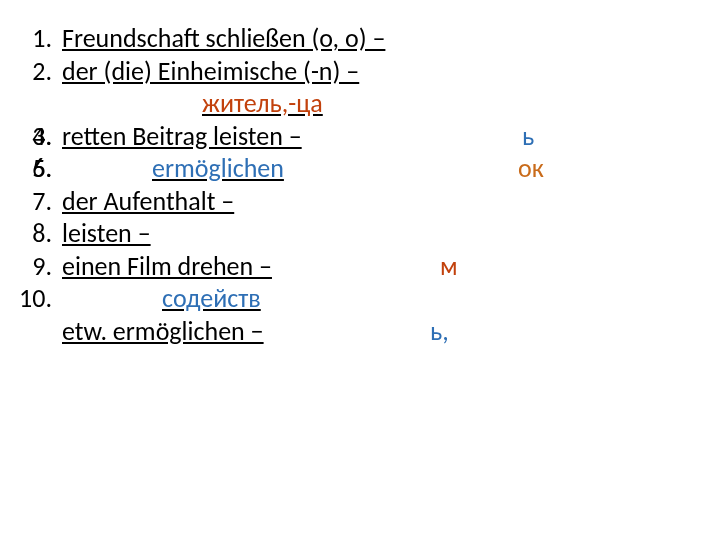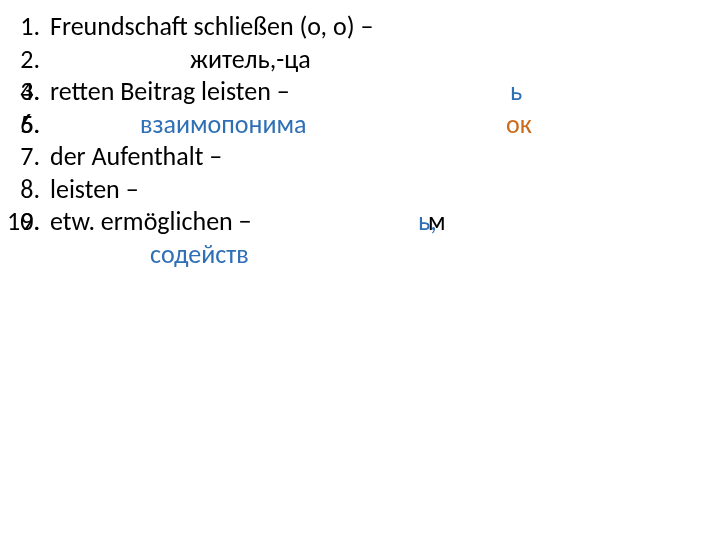--- a/index.html
+++ b/index.html
@@ -14,24 +14,25 @@
     overflow: hidden;
   }
   .slide {
     position: relative;
     width: 720px;
     height: 540px;
     box-sizing: border-box;
     padding: 10px 20px 10px 0;
   }
   ol.vocab {
-    margin: 0;
+    margin: 12px;
     padding-left: 30px;
     list-style-position: outside;
     counter-reset: item;
+    text-decoration: underline;
   }
   ol.vocab > li {
     list-style: none;
     position: relative;
     line-height: 1.25;
     padding-left: 20px;
   }
   ol.vocab > li::before {
     counter-increment: item;
     content: counter(item) ".";
@@ -41,59 +42,60 @@
     width: 34px;
   }
   .line {
     position: relative;
   }
   .term { color: #000; }
   .trans {
     position: absolute;
     white-space: nowrap;
   }
-  .g { color: #000000; }
+  .g { color: #c2410c; }
   .b { color: #2e6fb5; }
   .o { color: #c96b1a; }
 
   
   .indent-a { padding-left: 140px; }
   .indent-b { padding-left: 90px; }
   .indent-c { padding-left: 100px; }
 </style>
 </head>
 <body>
 
 <div class="slide">
   <ol class="vocab" id="vocab">
       <li>
         <div class="line"><span class="term">Freundschaft schließen (o, o) –</span></div>
       </li>
       <li>
+        <div class="line"><span class="term">der (die) Einheimische (-n) –</span></div>
         <div class="line indent-a"><span class="g">житель,-ца</span></div>
       </li>
       <li>
         <div class="line"><span class="trans b" style="left: 460px; top: 0px;">ь</span></div>
       </li>
       <li>
         <div class="line"><span class="term">retten Beitrag leisten –</span></div>
       </li>
       <li>
         <div class="line"><span class="trans o" style="left: 456px; top: 0px;">ок</span></div>
       </li>
       <li>
-        <div class="line indent-b"><span class="b">взаимопонима</span></div>
+        <div class="line indent-b"><span class="b">ermöglichen</span></div>
       </li>
       <li>
         <div class="line"><span class="term">der Aufenthalt –</span></div>
       </li>
       <li>
         <div class="line"><span class="term">leisten –</span></div>
       </li>
       <li>
-        <div class="line"><span class="trans g" style="left: 378px; top: 0px;">м</span></div>
+        <div class="line"><span class="term">einen Film drehen –</span><span class="trans g" style="left: 378px; top: 0px;">м</span></div>
       </li>
       <li>
+        <div class="line indent-c"><span class="b">содейств</span></div>
         <div class="line"><span class="term">etw. ermöglichen −</span><span class="trans b" style="left: 368px; top: 0px;">ь,</span></div>
-        <div class="line indent-c"><span class="b">содейств</span></div>
       </li>
     </ol>
 </div>
 
 </body></html>

